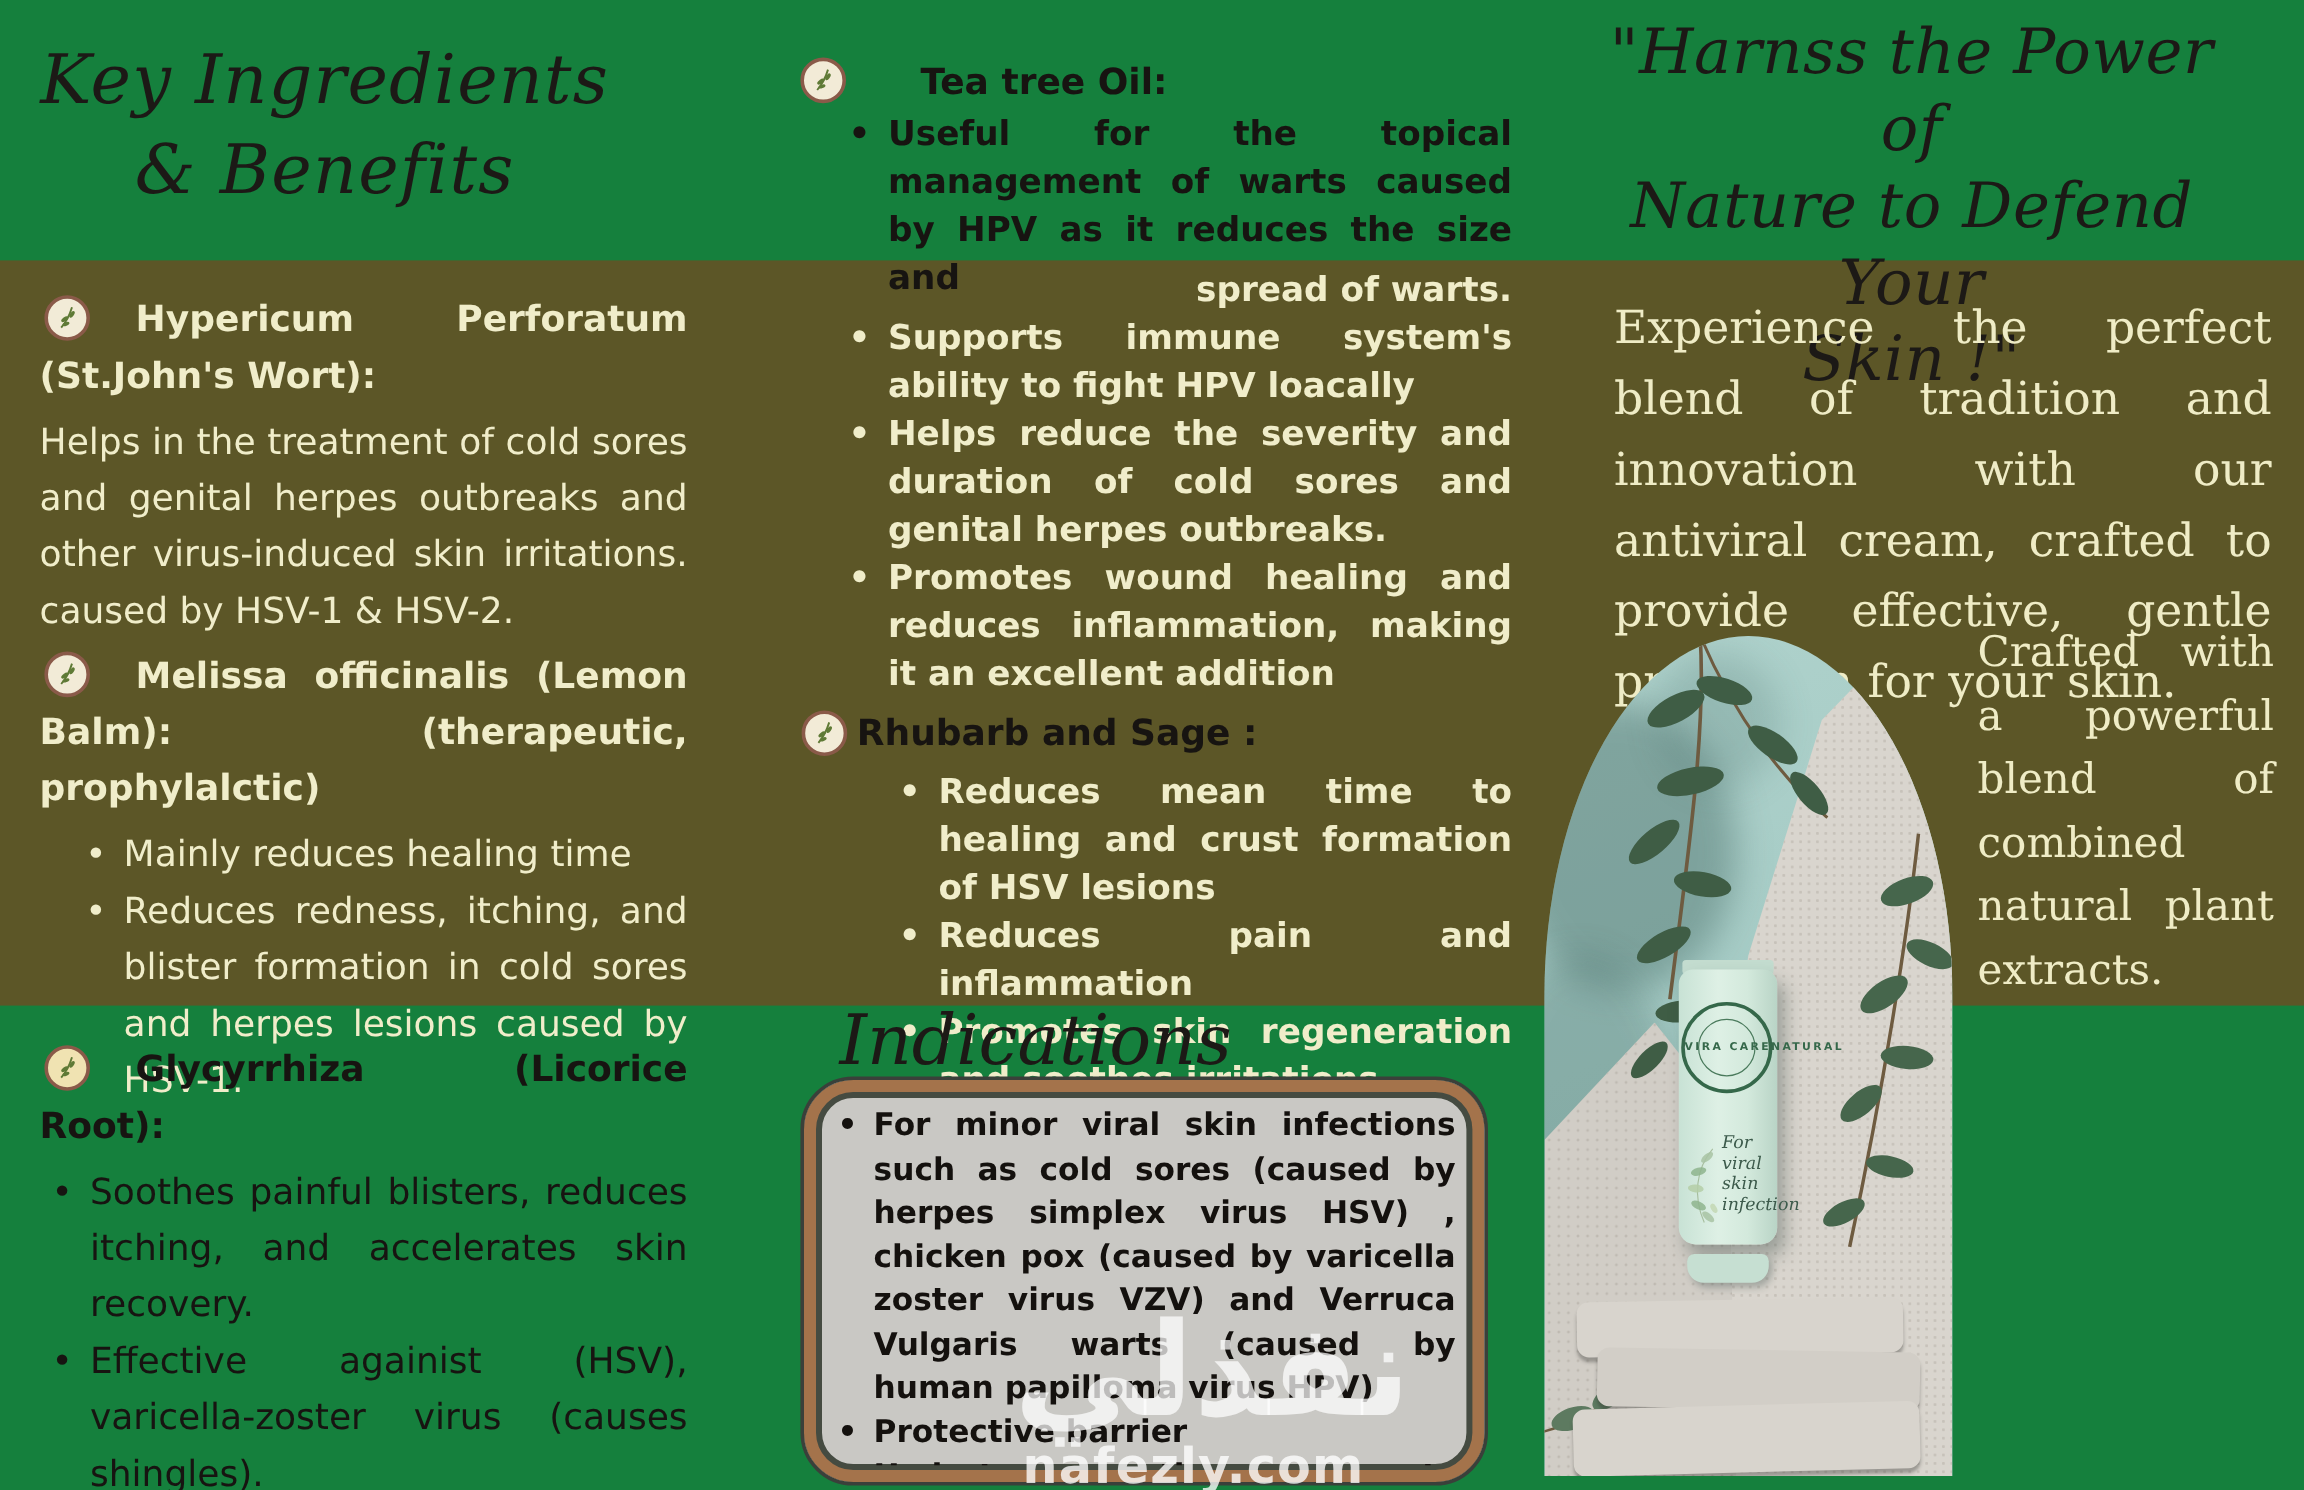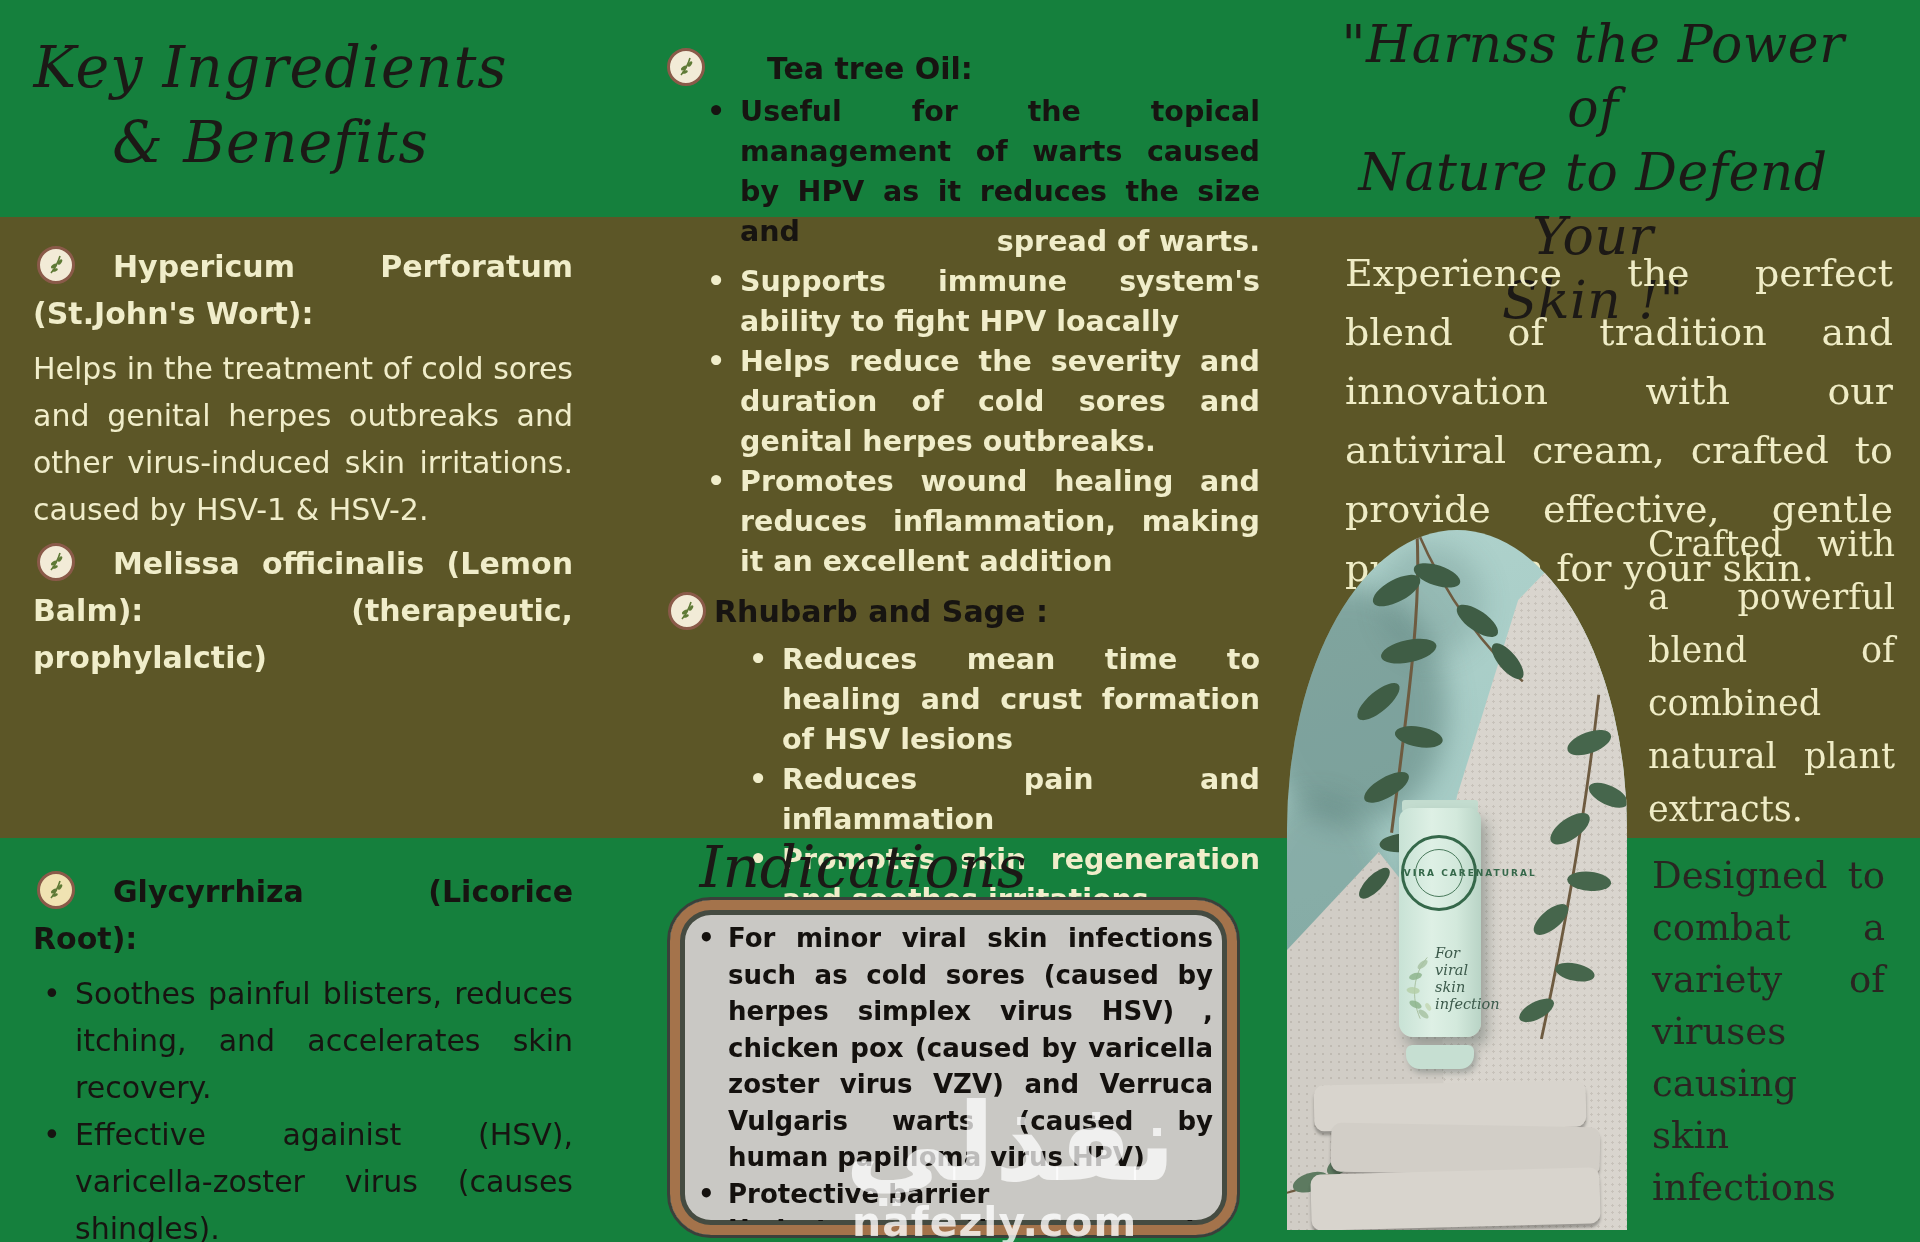--- a/index.html
+++ b/index.html
@@ -115,20 +115,24 @@
   <div class="abs hand cream" style="left:33px;top:540px;width:540px;">
     <div class="badge float-badge">
       <svg viewBox="0 0 24 24" fill="none">
           <path d="M7 20 Q13 13 16 3" stroke="#5f7a36" stroke-width="1.6"></path>
           <ellipse cx="10" cy="13" rx="3.4" ry="1.7" transform="rotate(-35 10 13)" fill="#5f7a36"></ellipse>
           <ellipse cx="16" cy="9" rx="3.2" ry="1.6" transform="rotate(-55 16 9)" fill="#5f7a36"></ellipse>
           <ellipse cx="11" cy="17" rx="3" ry="1.5" transform="rotate(-20 11 17)" fill="#5f7a36"></ellipse>
         </svg>
     </div>
     <div class="sec-title">Melissa officinalis (Lemon Balm): (therapeutic, prophylalctic)</div>
+    <div class="blist" style="clear:both;margin-top:8px;margin-left:28px;">
+      <div class="b">Mainly reduces healing time</div>
+      <div class="b">Reduces redness, itching, and blister formation in cold sores and herpes lesions caused by HSV-1.</div>
+    </div>
   </div>
 
   <div class="abs hand dark" style="left:33px;top:868px;width:540px;">
     <div class="badge float-badge" style="background:#f0e3b2;">
       <svg viewBox="0 0 24 24" fill="none">
           <path d="M7 20 Q13 13 16 3" stroke="#5f7a36" stroke-width="1.6"></path>
           <ellipse cx="10" cy="13" rx="3.4" ry="1.7" transform="rotate(-35 10 13)" fill="#5f7a36"></ellipse>
           <ellipse cx="16" cy="9" rx="3.2" ry="1.6" transform="rotate(-55 16 9)" fill="#5f7a36"></ellipse>
           <ellipse cx="11" cy="17" rx="3" ry="1.5" transform="rotate(-20 11 17)" fill="#5f7a36"></ellipse>
         </svg>
@@ -193,21 +197,20 @@
   </div>
 
   <div class="abs script quote">
     <div>"Harnss the Power of</div>
     <div>Nature to Defend Your</div>
     <div>Skin !"</div>
   </div>
 
   <div class="abs serif intro">Experience the perfect blend of tradition and innovation with our antiviral cream, crafted to provide effective, gentle protection for your skin.</div>
   <div class="abs serif crafted">Crafted with a powerful blend of combined natural plant extracts.</div>
-  <div class="abs serif designed">Designed to combat a variety of viruses causing skin infections</div>
 
   <div class="abs photo">
 
     <div class="shadow-blob" style="left:-8%;top:8%;width:55%;height:34%;"></div>
     <div class="shadow-blob" style="left:-12%;top:38%;width:45%;height:40%;opacity:.7;"></div>
     <div class="shadow-blob" style="left:28%;top:2%;width:30%;height:16%;opacity:.5;"></div>
 
     <div class="slab"></div>
     <div class="slab2"></div>
 

